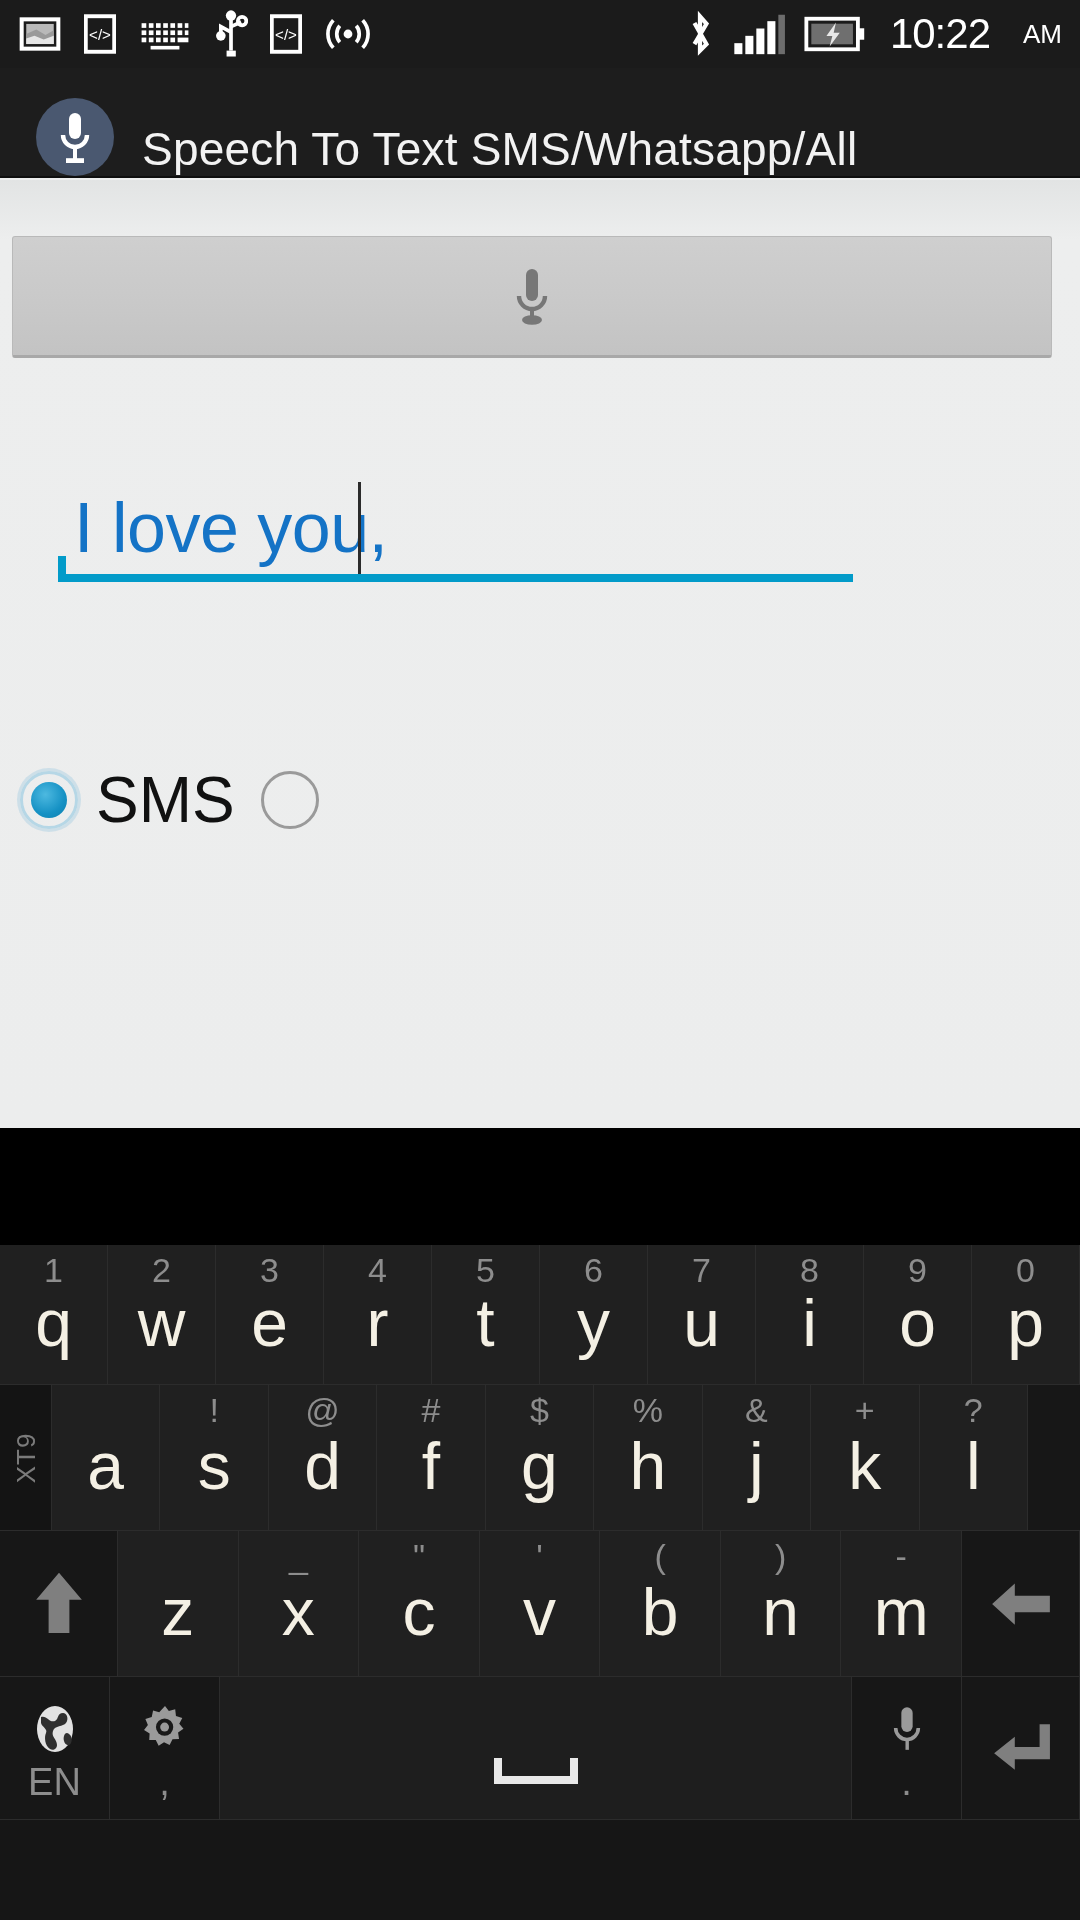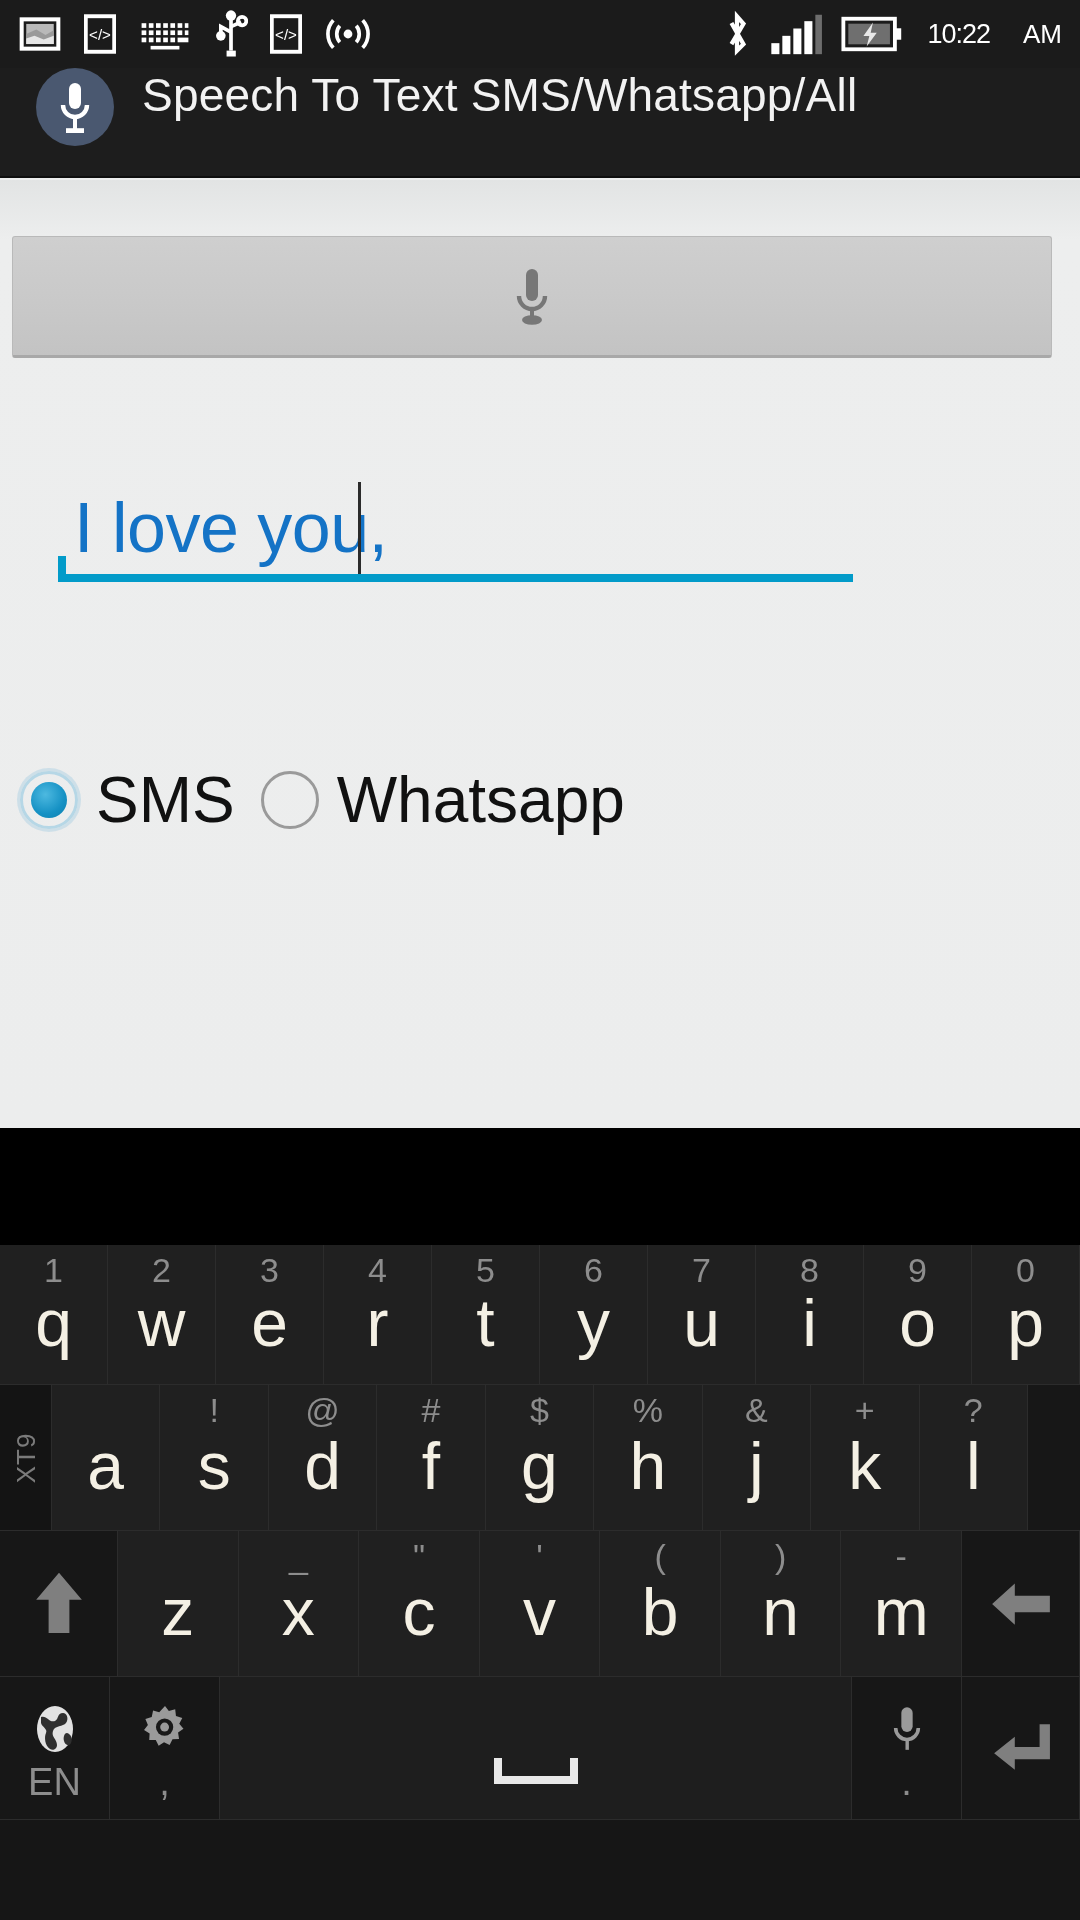--- a/index.html
+++ b/index.html
@@ -14,29 +14,29 @@
   
   .statusbar{
     position:absolute; left:0; top:0; width:1080px; height:68px;
     background:#1b1b1b; display:flex; align-items:center;
     padding:0 18px; gap:0;
   }
   .sb-left{ display:flex; align-items:center; gap:22px; flex:1; }
   .sb-right{ display:flex; align-items:center; gap:16px; }
   .sb-ico{ display:block; }
   .sb-time{
-    color:#fff; font-size:27px; font-weight:400; letter-spacing:-1px;
+    color:#fff; font-size:42px; font-weight:400; letter-spacing:-1px;
     margin-left:8px; line-height:1;
   }
   .sb-ampm{ color:#fff; font-size:26px; margin-left:17px; letter-spacing:0; }
 
   
   .actionbar{
     position:absolute; left:0; top:68px; width:1080px; height:110px;
-    background:#1d1d1d; display:flex; align-items:flex-start; padding-left:36px;
+    background:#1d1d1d; display:flex; align-items:flex-end; padding-left:36px;
     border-bottom:2px solid #0e0e0e;
   }
   .app-icon{
     width:78px; height:78px; border-radius:50%;
     background:#4a5870; display:flex; align-items:center; justify-content:center;
     flex:0 0 auto;
   }
   .app-title{
     color:#f2f2f2; font-size:46px; font-weight:400; margin-left:28px;
     white-space:nowrap; letter-spacing:0.2px;
@@ -298,21 +298,20 @@
 
     <div class="radio-row">
       <div class="radio-item checked">
         <span class="radio-circle">
           <span class="radio-dot"></span>
         </span>
         <span class="radio-label">SMS</span>
       </div>
       <div class="radio-item">
         <span class="radio-circle"></span>
-        <span class="radio-label">Whatsapp</span>
       </div>
     </div>
 
   </div>
 
   <div class="suggest-strip"></div>
 
   <div class="keyboard">
 
     <div class="krow r1">

